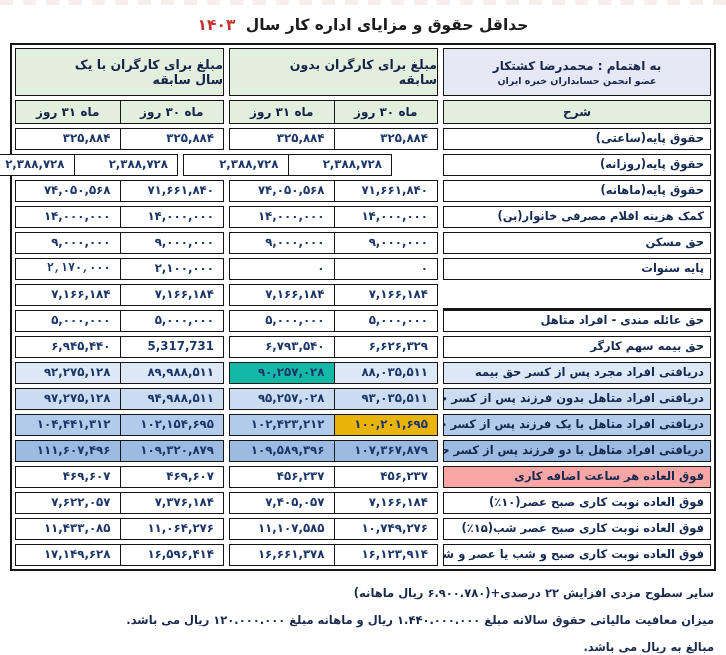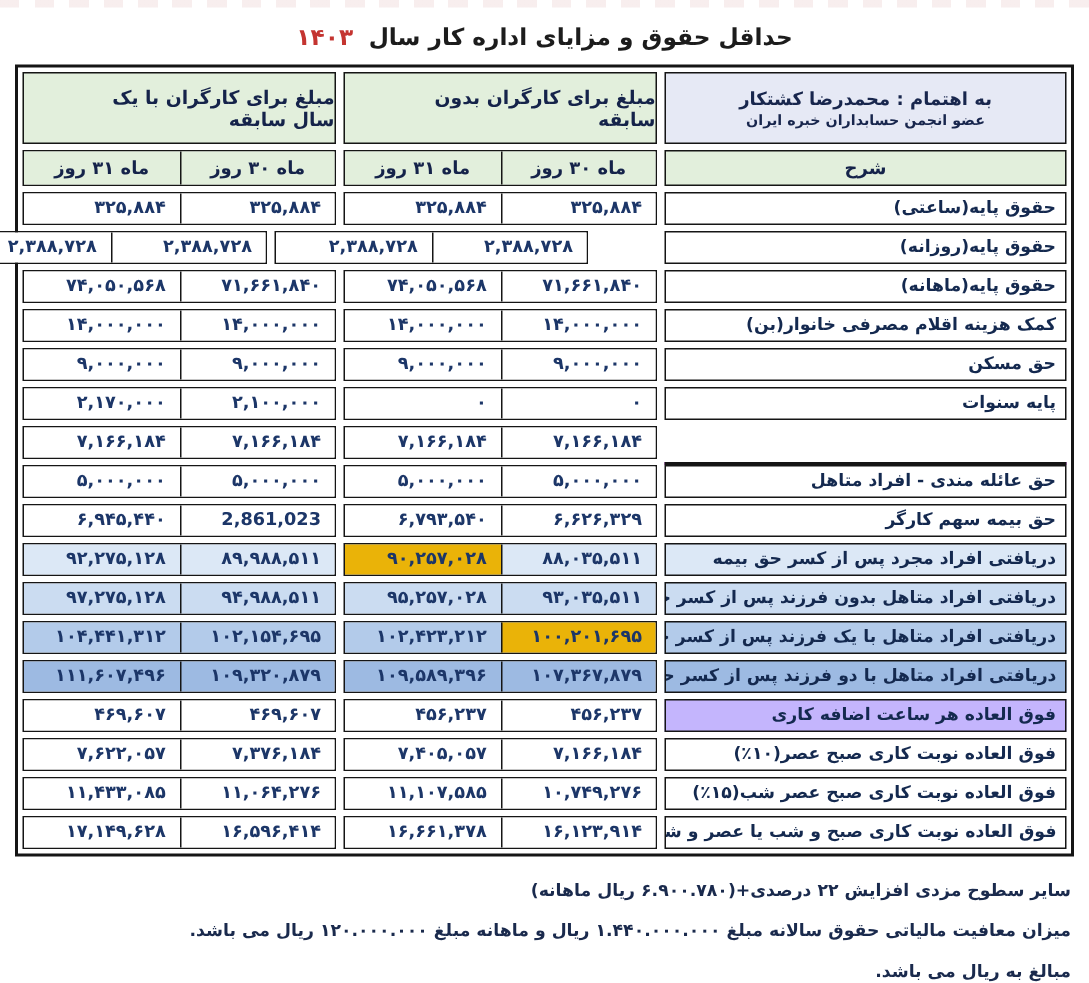--- a/index.html
+++ b/index.html
@@ -167,21 +167,21 @@
   </div>
 
   <div class="row data-row">
     <div class="cell desc" style="background: rgb(255, 255, 255);">پایه سنوات</div>
     <div class="grp">
       <div class="cell num" style="background: rgb(255, 255, 255);">۰</div>
       <div class="cell num" style="background: rgb(255, 255, 255);">۰</div>
     </div>
     <div class="grp">
       <div class="cell num" style="background: rgb(255, 255, 255);">۲,۱۰۰,۰۰۰</div>
-      <div class="cell num" style="background: rgb(255, 255, 255);">۲,۱۷۰,۰۰۰</div>
+      <div class="cell num" style="background: rgb(255, 255, 255); font-family: Liberation Mono, monospace;">۲,۱۷۰,۰۰۰</div>
     </div>
   </div>
 
   <div class="row data-row">
     <div class="cell desc" style="background: #d946ef; margin-top: 24px;">حق اولاد برای هر فرزند</div>
     <div class="grp">
       <div class="cell num" style="background: rgb(255, 255, 255);">۷,۱۶۶,۱۸۴</div>
       <div class="cell num" style="background: rgb(255, 255, 255);">۷,۱۶۶,۱۸۴</div>
     </div>
     <div class="grp">
@@ -202,30 +202,30 @@
     </div>
   </div>
 
   <div class="row data-row">
     <div class="cell desc" style="background: rgb(255, 255, 255);">حق بیمه سهم کارگر</div>
     <div class="grp">
       <div class="cell num" style="background: rgb(255, 255, 255);">۶,۶۲۶,۳۲۹</div>
       <div class="cell num" style="background: rgb(255, 255, 255);">۶,۷۹۳,۵۴۰</div>
     </div>
     <div class="grp">
-      <div class="cell num" style="background: rgb(255, 255, 255);">2,861,023</div>
+      <div class="cell num" style="background: rgb(255, 255, 255);">5,317,731</div>
       <div class="cell num" style="background: rgb(255, 255, 255);">۶,۹۴۵,۴۴۰</div>
     </div>
   </div>
 
   <div class="row data-row">
     <div class="cell desc" style="background: rgb(220, 232, 246);">دریافتی افراد مجرد پس از کسر حق بیمه</div>
     <div class="grp">
       <div class="cell num" style="background: rgb(220, 232, 246);">۸۸,۰۳۵,۵۱۱</div>
-      <div class="cell num" style="background: #eab308;">۹۰,۲۵۷,۰۲۸</div>
+      <div class="cell num" style="background: #14b8a6;">۹۰,۲۵۷,۰۲۸</div>
     </div>
     <div class="grp">
       <div class="cell num" style="background: rgb(220, 232, 246);">۸۹,۹۸۸,۵۱۱</div>
       <div class="cell num" style="background: rgb(220, 232, 246);">۹۲,۲۷۵,۱۲۸</div>
     </div>
   </div>
 
   <div class="row data-row">
     <div class="cell desc" style="background: rgb(203, 220, 241);">دریافتی افراد متاهل بدون فرزند پس از کسر حق بیمه</div>
     <div class="grp">
@@ -256,21 +256,21 @@
       <div class="cell num" style="background: rgb(157, 186, 226);">۱۰۷,۳۶۷,۸۷۹</div>
       <div class="cell num" style="background: rgb(157, 186, 226);">۱۰۹,۵۸۹,۳۹۶</div>
     </div>
     <div class="grp">
       <div class="cell num" style="background: rgb(157, 186, 226);">۱۰۹,۳۲۰,۸۷۹</div>
       <div class="cell num" style="background: rgb(157, 186, 226);">۱۱۱,۶۰۷,۴۹۶</div>
     </div>
   </div>
 
   <div class="row data-row">
-    <div class="cell desc" style="background: #c4b5fd;">فوق العاده هر ساعت اضافه کاری</div>
+    <div class="cell desc" style="background: #fca5a5;">فوق العاده هر ساعت اضافه کاری</div>
     <div class="grp">
       <div class="cell num" style="background: rgb(255, 255, 255);">۴۵۶,۲۳۷</div>
       <div class="cell num" style="background: rgb(255, 255, 255);">۴۵۶,۲۳۷</div>
     </div>
     <div class="grp">
       <div class="cell num" style="background: rgb(255, 255, 255);">۴۶۹,۶۰۷</div>
       <div class="cell num" style="background: rgb(255, 255, 255);">۴۶۹,۶۰۷</div>
     </div>
   </div>
 

